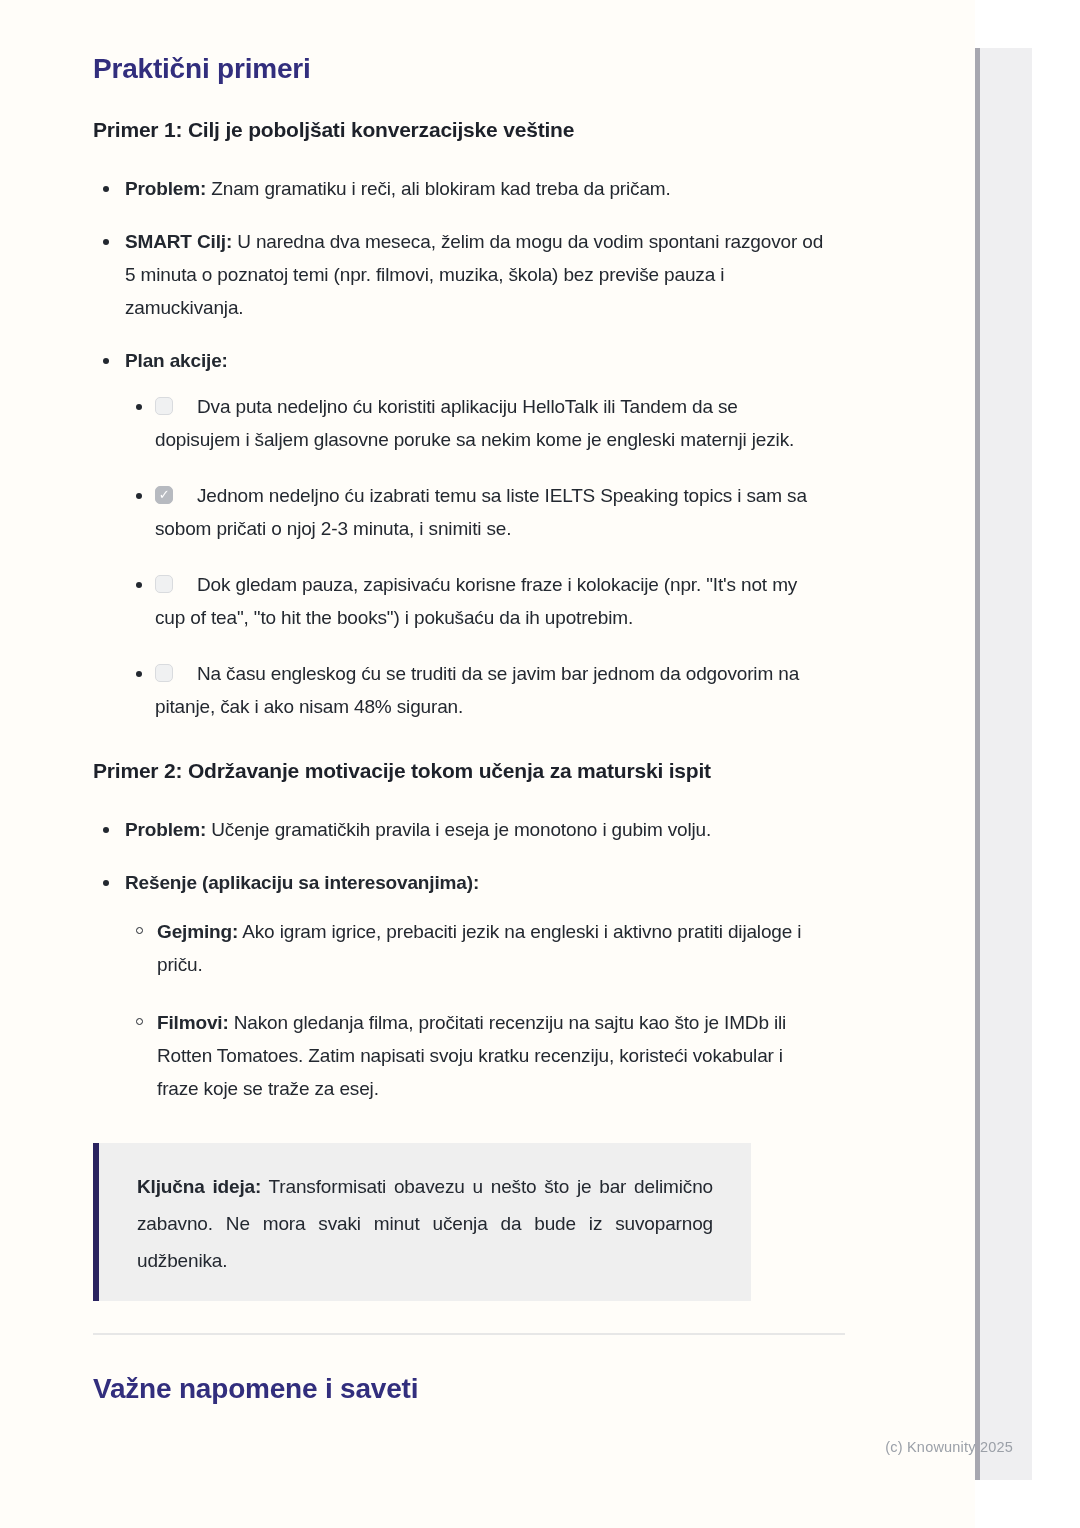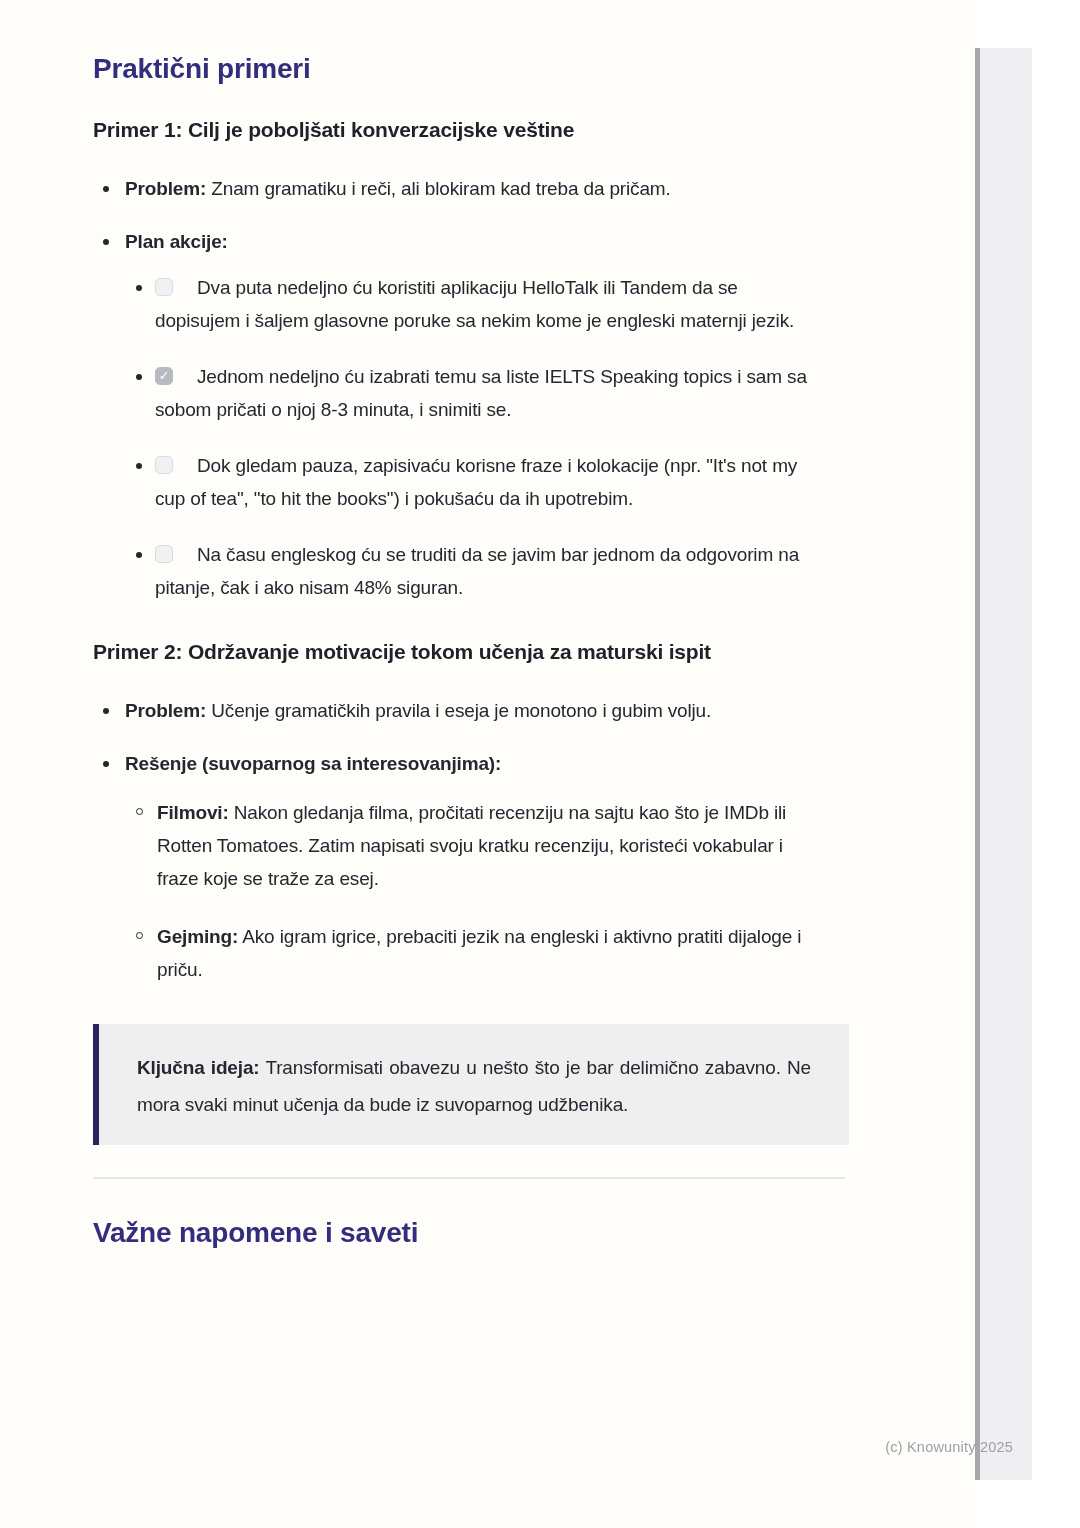--- a/index.html
+++ b/index.html
@@ -122,21 +122,21 @@
     left: -21px; top: 12px;
     width: 7px; height: 7px;
     border-radius: 50%;
     background: transparent;
     border: 1.6px solid #232830;
     box-sizing: border-box;
   }
   
   .callout {
     margin-top: 38px;
-    width: 756px;
+    width: 658px;
     box-sizing: border-box;
     background: #efefef;
     border-left: 6px solid #2a2360;
     padding: 25px 38px 22px 38px;
     text-align: justify;
     line-height: 37px;
   }
   .divider {
     border: none;
     border-top: 2px solid #e7e7e7;
@@ -188,54 +188,57 @@
 
   <h2 class="doc-h2">Praktični primeri</h2>
 
   <h3 class="doc-h3">Primer 1: Cilj je poboljšati konverzacijske veštine</h3>
 
   <ul class="l1">
     <li>
       <strong class="lbl">Problem:</strong><span> Znam gramatiku i reči, ali blokiram kad treba da pričam.</span>
     </li>
     <li>
+      <strong class="lbl">SMART Cilj:</strong><span> U naredna dva meseca, želim da mogu da vodim spontani razgovor od 5 minuta o poznatoj temi (npr. filmovi, muzika, škola) bez previše pauza i zamuckivanja.</span>
+    </li>
+    <li>
       <strong class="lbl">Plan akcije:</strong><span></span>
       <ul class="checklist">
         <li>
           <span class="checkbox"></span><span>Dva puta nedeljno ću koristiti aplikaciju HelloTalk ili Tandem da se dopisujem i šaljem glasovne poruke sa nekim kome je engleski maternji jezik.</span>
         </li>
         <li>
           <span class="checkbox checked">
               <span class="tick">✓</span>
-            </span><span>Jednom nedeljno ću izabrati temu sa liste IELTS Speaking topics i sam sa sobom pričati o njoj 8-3 minuta, i snimiti se.</span>
+            </span><span>Jednom nedeljno ću izabrati temu sa liste IELTS Speaking topics i sam sa sobom pričati o njoj 2-3 minuta, i snimiti se.</span>
         </li>
         <li>
           <span class="checkbox"></span><span>Dok gledam pauza, zapisivaću korisne fraze i kolokacije (npr. "It's not my cup of tea", "to hit the books") i pokušaću da ih upotrebim.</span>
         </li>
         <li>
           <span class="checkbox"></span><span>Na času engleskog ću se truditi da se javim bar jednom da odgovorim na pitanje, čak i ako nisam 48% siguran.</span>
         </li>
       </ul>
     </li>
   </ul>
 
   <h3 class="doc-h3 spaced">Primer 2: Održavanje motivacije tokom učenja za maturski ispit</h3>
 
   <ul class="l1">
     <li>
       <strong class="lbl">Problem:</strong><span> Učenje gramatičkih pravila i eseja je monotono i gubim volju.</span>
     </li>
     <li>
-      <strong class="lbl">Rešenje (suvoparnog sa interesovanjima):</strong><span></span>
+      <strong class="lbl">Rešenje (aplikaciju sa interesovanjima):</strong><span></span>
       <ul class="sublist">
         <li>
+          <strong class="lbl">Gejming:</strong><span> Ako igram igrice, prebaciti jezik na engleski i aktivno pratiti dijaloge i priču.</span>
+        </li>
+        <li>
           <strong class="lbl">Filmovi:</strong><span> Nakon gledanja filma, pročitati recenziju na sajtu kao što je IMDb ili Rotten Tomatoes. Zatim napisati svoju kratku recenziju, koristeći vokabular i fraze koje se traže za esej.</span>
-        </li>
-        <li>
-          <strong class="lbl">Gejming:</strong><span> Ako igram igrice, prebaciti jezik na engleski i aktivno pratiti dijaloge i priču.</span>
         </li>
       </ul>
     </li>
   </ul>
 
   <div class="callout">
     <strong class="lbl">Ključna ideja:</strong><span> Transformisati obavezu u nešto što je bar delimično zabavno. Ne mora svaki minut učenja da bude iz suvoparnog udžbenika.</span>
   </div>
 
   <hr class="divider">

